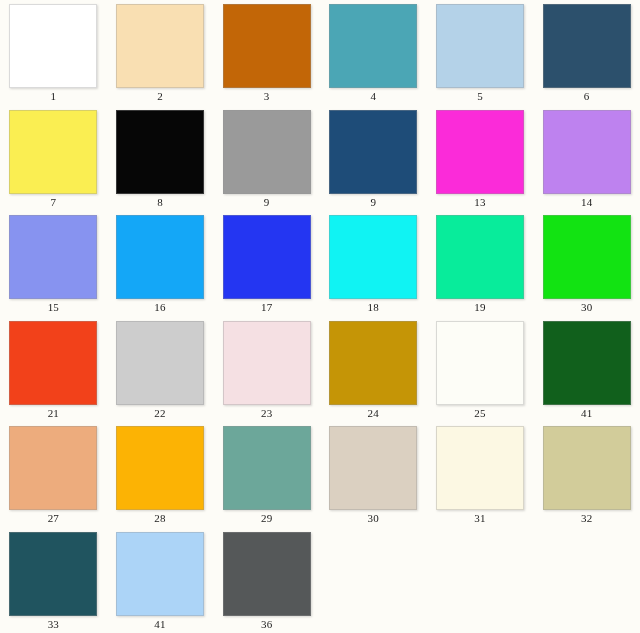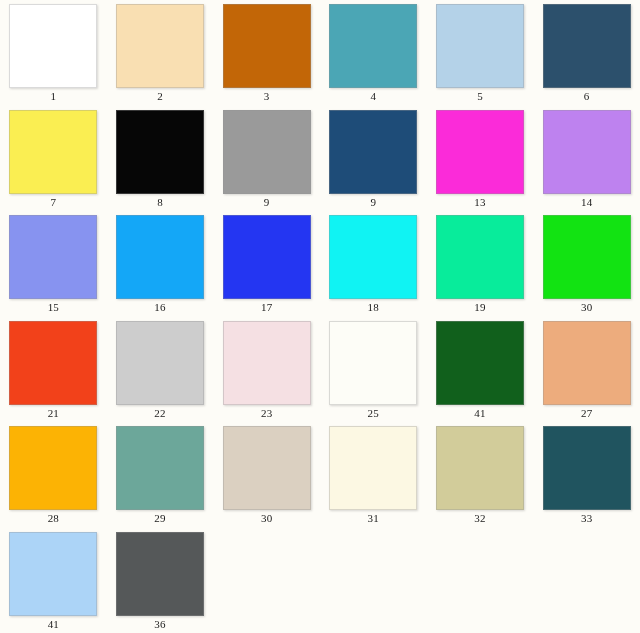--- a/index.html
+++ b/index.html
@@ -131,20 +131,24 @@
     </div>
     <div class="swatch-cell">
       <div class="swatch-chip" style="background-color: rgb(205, 205, 205);"></div>
       <div class="swatch-label">22</div>
     </div>
     <div class="swatch-cell">
       <div class="swatch-chip" style="background-color: rgb(245, 224, 227);"></div>
       <div class="swatch-label">23</div>
     </div>
     <div class="swatch-cell">
+      <div class="swatch-chip" style="background-color: rgb(197, 149, 6);"></div>
+      <div class="swatch-label">24</div>
+    </div>
+    <div class="swatch-cell">
       <div class="swatch-chip" style="background-color: rgb(253, 253, 247);"></div>
       <div class="swatch-label">25</div>
     </div>
     <div class="swatch-cell">
       <div class="swatch-chip" style="background-color: rgb(17, 96, 28);"></div>
       <div class="swatch-label">41</div>
     </div>
     <div class="swatch-cell">
       <div class="swatch-chip" style="background-color: rgb(237, 172, 125);"></div>
       <div class="swatch-label">27</div>

